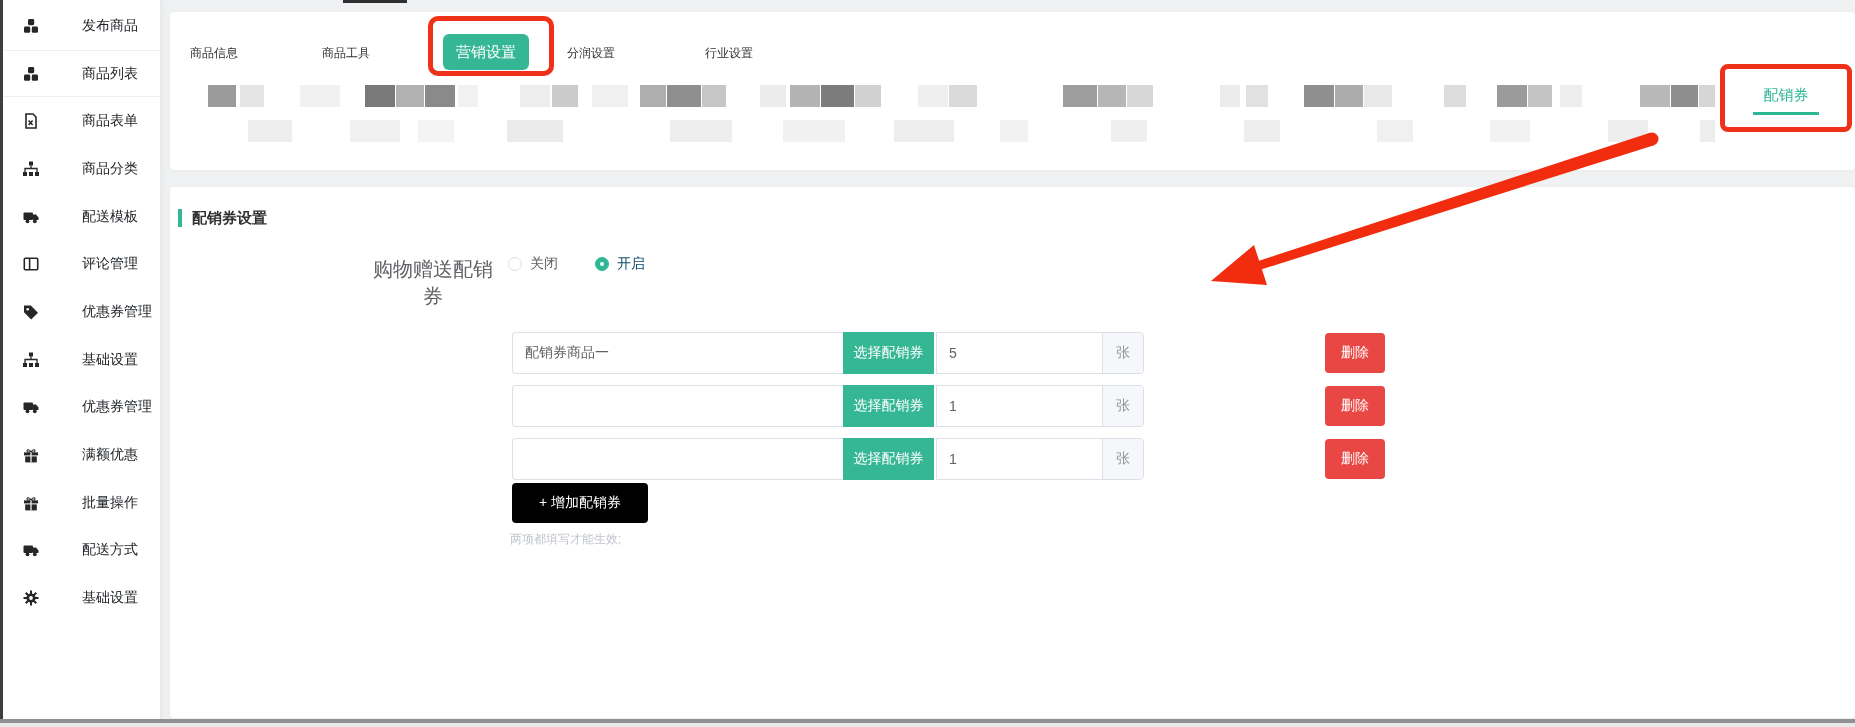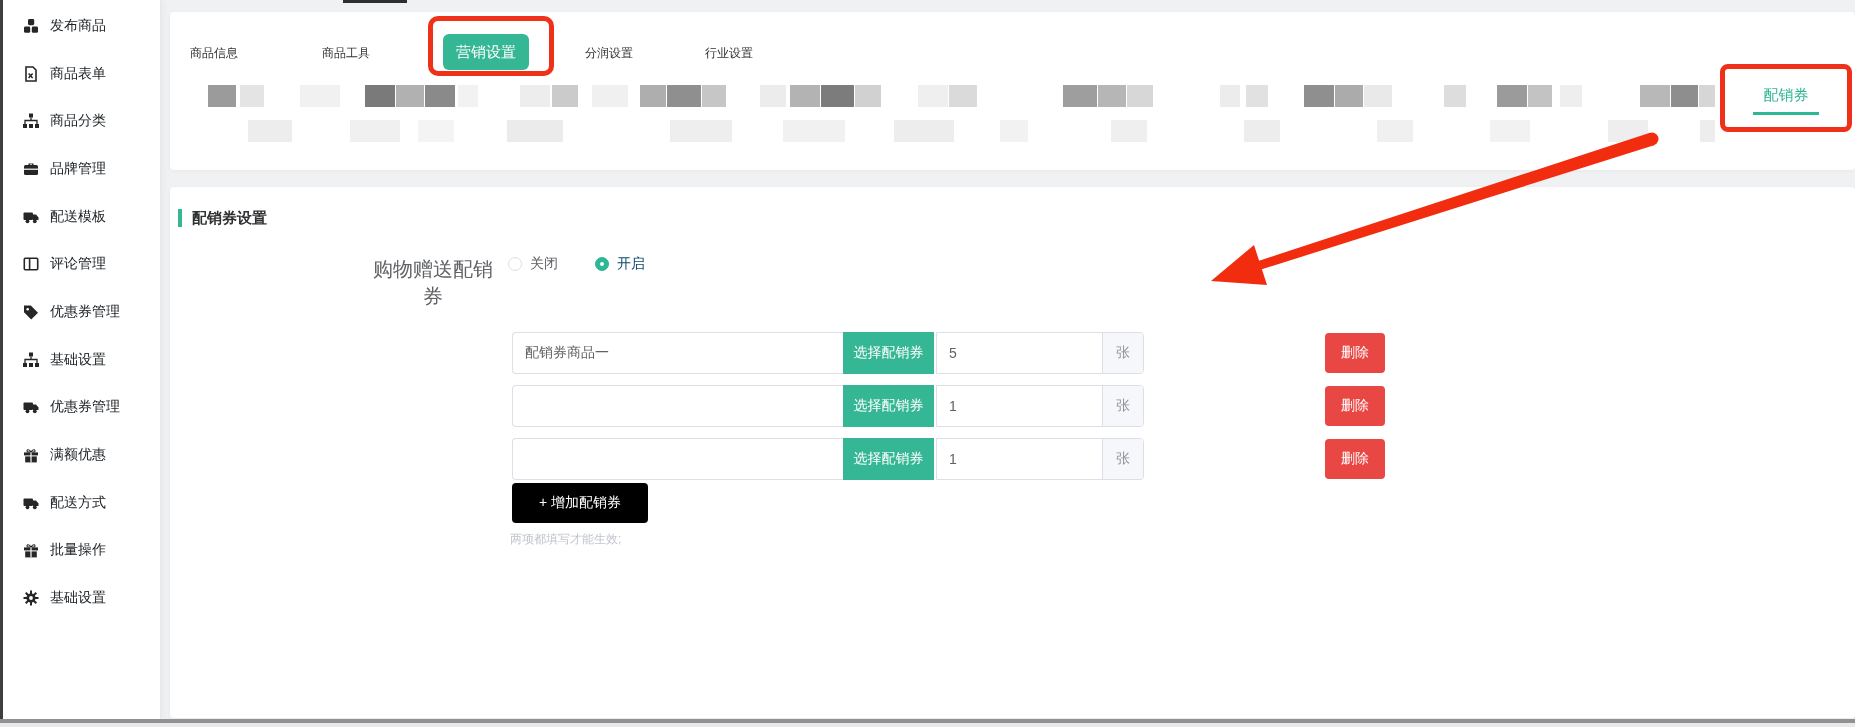--- a/index.html
+++ b/index.html
@@ -12,30 +12,30 @@
   #bottom-strip { position:absolute; left:0; top:719px; width:1855px; height:4px; background:#8f9194; }
   #bottom-under { position:absolute; left:0; top:723px; width:1855px; height:4px; background:#e9e9e9; }
 
   
   #sidebar { position:absolute; left:3px; top:0; width:158px; height:719px; background:#fff;
     border-right:1px solid #e8e8e8; box-shadow:2px 0 6px rgba(0,0,0,0.04); padding-top:2px; }
   .side-item { height:47.7px; display:flex; align-items:center; padding-left:19px; gap:11px; cursor:pointer; }
   .side-item.active { border-top:1px solid #efefef; border-bottom:1px solid #efefef; }
   .side-item .ic { width:17px; height:17px; display:inline-flex; align-items:center; justify-content:center; }
   .side-item .ic svg { width:16px; height:16px; }
-  .side-item .lbl { font-size:14px; color:#212529; }
+  .side-item .lbl { font-size:14px; color:#212529;margin-left:32px; }
 
   
   .card { position:absolute; background:#fff; border-radius:4px; box-shadow:0 1px 4px rgba(0,0,0,0.04); }
   #card-tabs { left:170px; top:12px; width:1685px; height:158px; }
   #card-main { left:170px; top:187px; width:1685px; height:531px; }
 
   
   .tab { position:absolute; top:33px; font-size:12px; color:#303133; cursor:pointer; white-space:nowrap; }
-  #tab-0 { left:20px; } #tab-1 { left:152px;font-family:Liberation Serif, serif; } #tab-3 { left:415px; } #tab-4 { left:535px; }
+  #tab-0 { left:20px; } #tab-1 { left:152px;font-family:Liberation Serif, serif; } #tab-3 { left:397px; } #tab-4 { left:535px; }
   #tab-pill { position:absolute; left:273px; top:22px; width:86px; height:36px; background:#35b695;
     border-radius:6px; color:#fff; font-size:15px; display:flex; align-items:center; justify-content:center;
     cursor:pointer; z-index:2; }
   .red-box { position:absolute; border:5px solid #ee3118; border-radius:10px; z-index:3; pointer-events:none; }
   #red-box-tab { left:258px; top:4px; width:126px; height:60px; }
   #red-box-subtab { left:1550px; top:52px; width:132px; height:68px; border-radius:8px; }
 
   
   .redacted-row { position:absolute; left:0; width:1685px; }
   #redacted-1 { top:73px; height:22px; }
@@ -100,20 +100,30 @@
       <div class="side-item">
         <span class="ic">
           <svg viewBox="0 0 16 16" fill="#262626">
             <rect x="5" y="1" width="6.2" height="6.2" rx="1.4"></rect>
             <rect x="1" y="8.6" width="6.2" height="6.2" rx="1.4"></rect>
             <rect x="8.8" y="8.6" width="6.2" height="6.2" rx="1.4"></rect>
           </svg>
         </span>
         <span class="lbl">发布商品</span>
       </div>
+      <div class="side-item active">
+        <span class="ic">
+          <svg viewBox="0 0 16 16" fill="#262626">
+            <rect x="5" y="1" width="6.2" height="6.2" rx="1.4"></rect>
+            <rect x="1" y="8.6" width="6.2" height="6.2" rx="1.4"></rect>
+            <rect x="8.8" y="8.6" width="6.2" height="6.2" rx="1.4"></rect>
+          </svg>
+        </span>
+        <span class="lbl">商品列表</span>
+      </div>
       <div class="side-item">
         <span class="ic">
           <svg viewBox="0 0 16 16">
             <path d="M3 1h7l3 3v11H3z" fill="none" stroke="#262626" stroke-width="1.6"></path>
             <path d="M5.6 7.5l4 4.5M9.6 7.5l-4 4.5" stroke="#262626" stroke-width="1.5" fill="none"></path>
           </svg>
         </span>
         <span class="lbl">商品表单</span>
       </div>
       <div class="side-item">
@@ -124,30 +134,20 @@
             <rect x="0" y="11" width="4" height="4"></rect>
             <rect x="6" y="11" width="4" height="4"></rect>
             <rect x="12" y="11" width="4" height="4"></rect>
           </svg>
         </span>
         <span class="lbl">商品分类</span>
       </div>
       <div class="side-item">
         <span class="ic">
           <svg viewBox="0 0 16 16" fill="#262626">
-            <path d="M5.5 4V2.5h5V4h-1.6V3.2H7.1V4z"></path>
-            <rect x="1" y="4" width="14" height="10" rx="1.5"></rect>
-            <rect x="1" y="7.6" width="14" height="1.2" fill="#fff"></rect>
-          </svg>
-        </span>
-        <span class="lbl">品牌管理</span>
-      </div>
-      <div class="side-item">
-        <span class="ic">
-          <svg viewBox="0 0 16 16" fill="#262626">
             <rect x="0.5" y="3.5" width="9.5" height="7.5" rx="1"></rect>
             <path d="M10 5.5h3l2.5 3V11H10z"></path>
             <circle cx="4.5" cy="12.3" r="1.9"></circle>
             <circle cx="11.8" cy="12.3" r="1.9"></circle>
           </svg>
         </span>
         <span class="lbl">配送模板</span>
       </div>
       <div class="side-item">
         <span class="ic">
@@ -197,38 +197,38 @@
             <rect x="1" y="5.4" width="14" height="3"></rect>
             <rect x="2.2" y="9.4" width="11.6" height="6"></rect>
             <rect x="7.3" y="5.4" width="1.4" height="10" fill="#fff" opacity="0.85"></rect>
           </svg>
         </span>
         <span class="lbl">满额优惠</span>
       </div>
       <div class="side-item">
         <span class="ic">
           <svg viewBox="0 0 16 16" fill="#262626">
+            <path d="M8 5C6 1.2 2.6 2.8 4.6 5H8zM8 5c2-3.8 5.4-2.2 3.4 0H8z" stroke="#262626" stroke-width="1.1" fill="none"></path>
+            <rect x="1" y="5.4" width="14" height="3"></rect>
+            <rect x="2.2" y="9.4" width="11.6" height="6"></rect>
+            <rect x="7.3" y="5.4" width="1.4" height="10" fill="#fff" opacity="0.85"></rect>
+          </svg>
+        </span>
+        <span class="lbl">批量操作</span>
+      </div>
+      <div class="side-item">
+        <span class="ic">
+          <svg viewBox="0 0 16 16" fill="#262626">
             <rect x="0.5" y="3.5" width="9.5" height="7.5" rx="1"></rect>
             <path d="M10 5.5h3l2.5 3V11H10z"></path>
             <circle cx="4.5" cy="12.3" r="1.9"></circle>
             <circle cx="11.8" cy="12.3" r="1.9"></circle>
           </svg>
         </span>
         <span class="lbl">配送方式</span>
-      </div>
-      <div class="side-item">
-        <span class="ic">
-          <svg viewBox="0 0 16 16" fill="#262626">
-            <path d="M8 5C6 1.2 2.6 2.8 4.6 5H8zM8 5c2-3.8 5.4-2.2 3.4 0H8z" stroke="#262626" stroke-width="1.1" fill="none"></path>
-            <rect x="1" y="5.4" width="14" height="3"></rect>
-            <rect x="2.2" y="9.4" width="11.6" height="6"></rect>
-            <rect x="7.3" y="5.4" width="1.4" height="10" fill="#fff" opacity="0.85"></rect>
-          </svg>
-        </span>
-        <span class="lbl">批量操作</span>
       </div>
       <div class="side-item">
         <span class="ic">
           <svg viewBox="0 0 16 16" fill="#262626">
             <g>
               <rect x="7" y="0.5" width="2" height="4"></rect>
               <rect x="7" y="0.5" width="2" height="4" transform="rotate(45 8 8)"></rect>
               <rect x="7" y="0.5" width="2" height="4" transform="rotate(90 8 8)"></rect>
               <rect x="7" y="0.5" width="2" height="4" transform="rotate(135 8 8)"></rect>
               <rect x="7" y="0.5" width="2" height="4" transform="rotate(180 8 8)"></rect>

